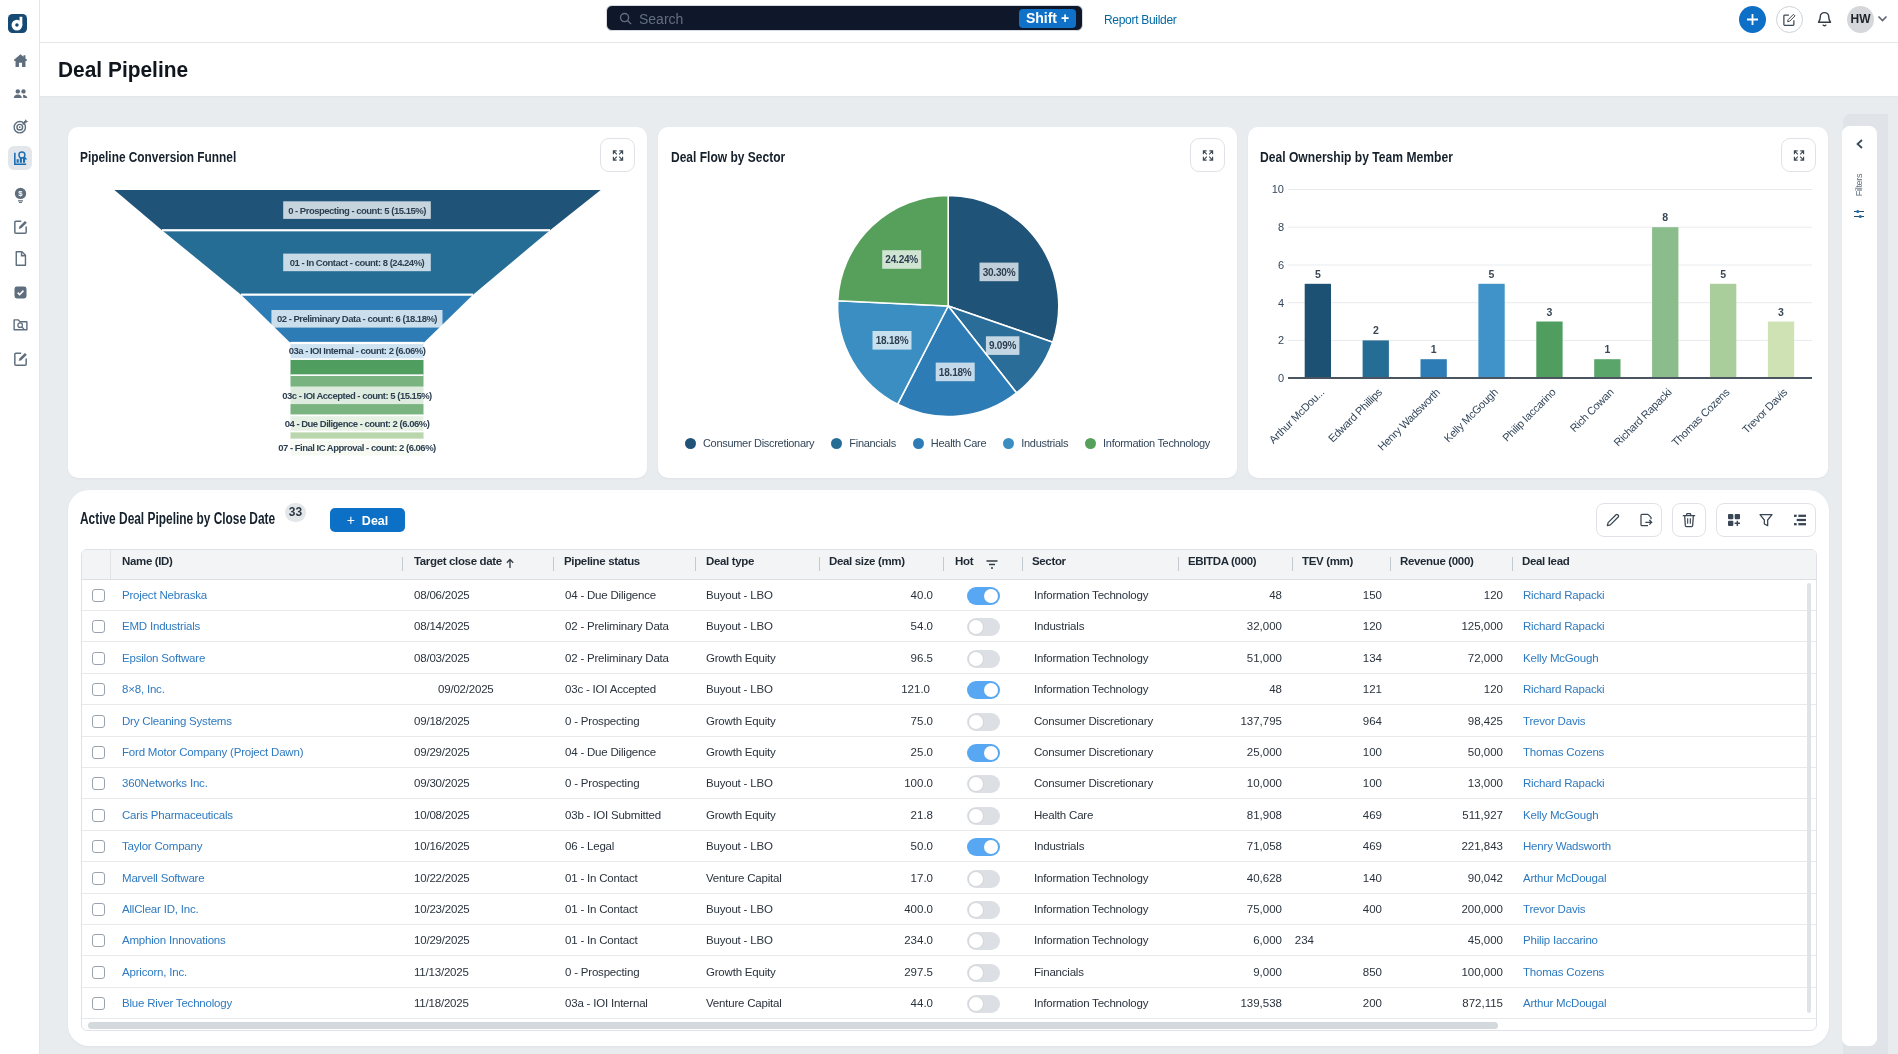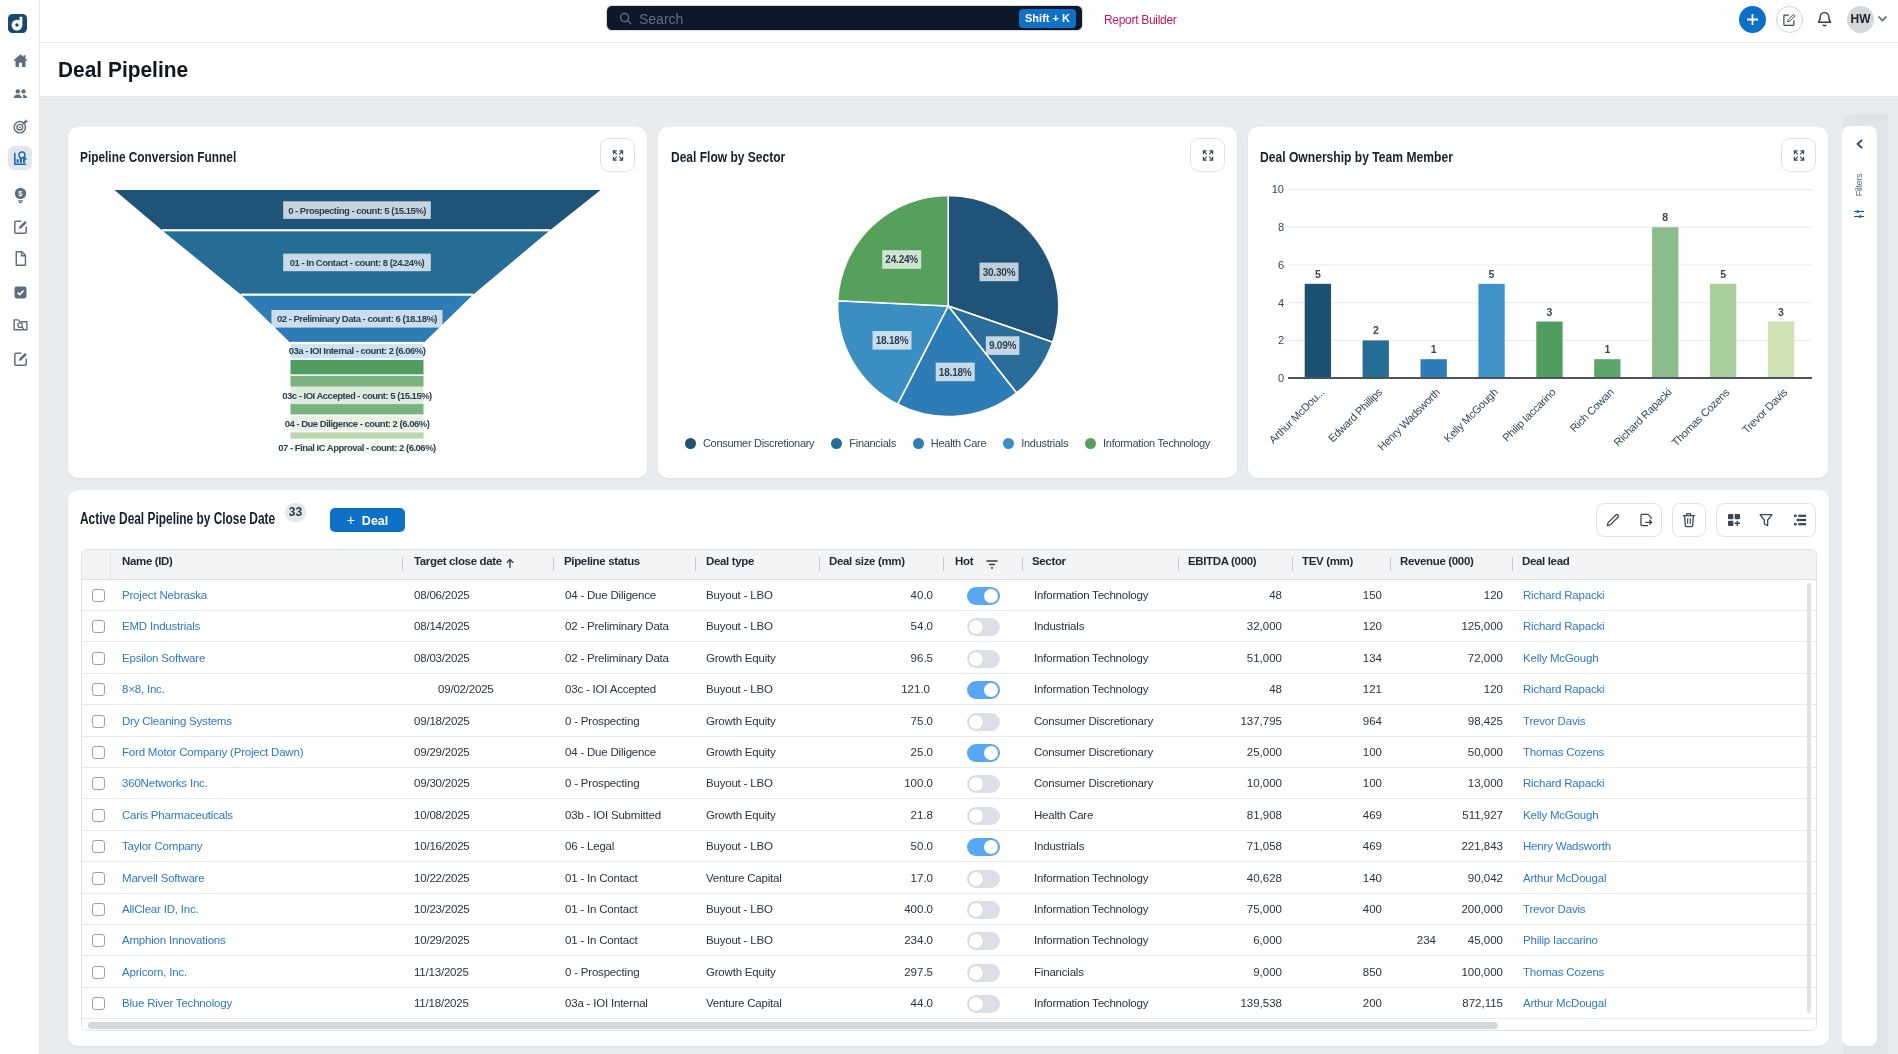--- a/index.html
+++ b/index.html
@@ -7,22 +7,22 @@
 .abs { position:absolute; }
 #sidebar { position:absolute; left:0; top:0; width:40px; height:1054px; background:#fff; border-right:1px solid #e4e7ea; z-index:30; }
 #topbar { position:absolute; left:40px; top:0; width:1858px; height:43px; background:#fff; border-bottom:1px solid #e4e7ea; z-index:25; }
 #titlestrip { position:absolute; left:40px; top:43px; width:1858px; height:54px; background:#fff; border-bottom:1px solid #e3e6ea; z-index:20; }
 #titlestrip h1 { position:absolute; left:18px; top:14px; font-size:22px; font-weight:bold; color:#10161d; transform:scaleX(0.95); transform-origin:0 50%; }
 .card { position:absolute; background:#fff; border-radius:10px; box-shadow:0 1px 2px rgba(30,40,50,0.05); }
 .cardtitle { position:absolute; font-size:15px; font-weight:bold; color:#15202b; transform-origin:0 50%; white-space:nowrap; }
 .expandbtn { position:absolute; width:35px; height:34px; background:#fff; border:1px solid #dfe3e8; border-radius:9px; }
 #searchbox { position:absolute; left:566px; top:5px; width:477px; height:26px; background:#0f172a; border:1px solid #d8dce0; border-radius:6px; }
 #searchbox .ph { position:absolute; left:32px; top:5px; font-size:14px; color:#62707e; }
-#shiftk { position:absolute; right:6px; top:3px; width:57px; height:19px; background:#0f72c8; border-radius:4px; color:#fff; font-size:11px; font-weight:bold; text-align:center; line-height:19px; }
-#reportbuilder { position:absolute; left:1064px; top:13px; font-size:12px; color:#be185d; letter-spacing:-0.3px; }
+#shiftk { position:absolute; right:6px; top:3px; width:57px; height:19px; background:#0f72c8; border-radius:4px; color:#fff; font-size:14px; font-weight:bold; text-align:center; line-height:19px; }
+#reportbuilder { position:absolute; left:1064px; top:13px; font-size:12px; color:#0369a1; letter-spacing:-0.3px; }
 #tbl { position:absolute; left:13px; top:59px; width:1736px; height:482px; border:1px solid #dfe3e7; border-radius:6px; background:#fff; overflow:hidden; }
 #thead { position:absolute; left:0; top:0; width:100%; height:30px; background:#f2f4f6; border-bottom:1px solid #dbe0e4; }
 .hcell { position:absolute; top:5px; font-size:11.5px; font-weight:700; color:#1f2933; white-space:nowrap; letter-spacing:-0.35px; }
 .pipe { position:absolute; top:7px; width:1px; height:14px; background:#c3cad1; }
 .row { position:absolute; left:0; width:100%; border-bottom:1px solid #e7eaed; background:#fff; }
 .cell { position:absolute; top:8.5px; font-size:11.5px; color:#2a333d; white-space:nowrap; letter-spacing:-0.2px; }
 .num { letter-spacing:0 !important; }
 .num { text-align:right; }
 .link { color:#2e7ac0; }
 .toggle { position:absolute; left:885px; top:7px; width:33px; height:18px; border-radius:9px; }
@@ -277,21 +277,21 @@
         <g stroke="#3e4a56" stroke-width="2.1" fill="#3e4a56">
           <path d="M9.5 3.5 H3.5 V9.5 M3.5 3.5 L9.8 9.8" fill="none"></path>
           <path d="M14.5 3.5 H20.5 V9.5 M20.5 3.5 L14.2 9.8" fill="none"></path>
           <path d="M9.5 20.5 H3.5 V14.5 M3.5 20.5 L9.8 14.2" fill="none"></path>
           <path d="M14.5 20.5 H20.5 V14.5 M20.5 20.5 L14.2 14.2" fill="none"></path>
         </g>
       </svg>
     </div>
 </div>
 
-<div class="card" id="card4" style="left:68px; top:490px; width:1761px; height:556px;">
+<div class="card" id="card4" style="left:68px; top:490px; width:1761px; height:556px;border-radius:21px;">
   <div style="position:absolute; left:12px; top:20px; font-size:16px; font-weight:bold; color:#14202c; transform:scaleX(0.744); transform-origin:0 50%; white-space:nowrap;">Active Deal Pipeline by Close Date</div>
   <div style="position:absolute; left:217px; top:13px; width:21px; height:19px; background:#e4e7ea; border-radius:10px; font-size:12px; font-weight:600; color:#2c3945; text-align:center; line-height:19px;">33</div>
   <div id="dealbtn" style="position:absolute; left:262px; top:18px; width:75px; height:24px; background:#0c70c6; border-radius:5px; color:#fff; text-align:center; line-height:24px; font-size:12.5px; font-weight:600;"><span style="font-size:14px; font-weight:400;">+</span>&nbsp;&nbsp;Deal</div>
   <div id="tbl">
 <div id="thead">
 <div class="hcell" style="left:40px;">Name (ID)</div>
 <div class="hcell" style="left:332px;">Target close date</div>
 <div class="hcell" style="left:482px;">Pipeline status</div>
 <div class="hcell" style="left:624px;">Deal type</div>
 <div class="hcell" style="left:747px;">Deal size (mm)</div>
@@ -500,21 +500,21 @@
 <div class="cell link" style="left:40px;">Amphion Innovations</div>
 <div class="cell" style="left:332px;">10/29/2025</div>
 <div class="cell" style="left:483px;">01 - In Contact</div>
 <div class="cell" style="left:624px;">Buyout - LBO</div>
 <div class="cell num" style="left:751px; width:100px;">234.0</div>
 <div class="toggle off">
           <div class="knob"></div>
         </div>
 <div class="cell" style="left:952px;">Information Technology</div>
 <div class="cell num" style="left:1100px; width:100px;">6,000</div>
-<div class="cell num" style="left:1254px; width:100px;">234</div>
+<div class="cell num" style="left:1132px; width:100px;">234</div>
 <div class="cell num" style="left:1321px; width:100px;">45,000</div>
 <div class="cell link" style="left:1441px;">Philip Iaccarino</div>
 </div>
 <div class="row" style="top:407px; height:31px;">
 <div class="cb"></div>
 <div class="cell link" style="left:40px;">Apricorn, Inc.</div>
 <div class="cell" style="left:332px;">11/13/2025</div>
 <div class="cell" style="left:483px;">0 - Prospecting</div>
 <div class="cell" style="left:624px;">Growth Equity</div>
 <div class="cell num" style="left:751px; width:100px;">297.5</div>

